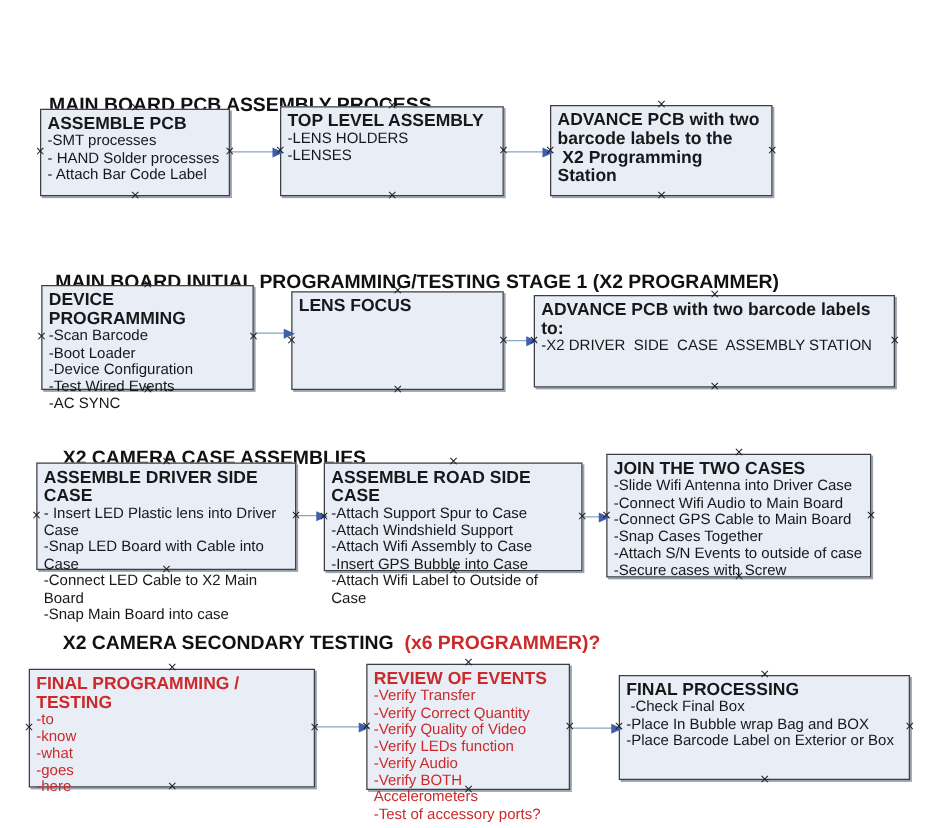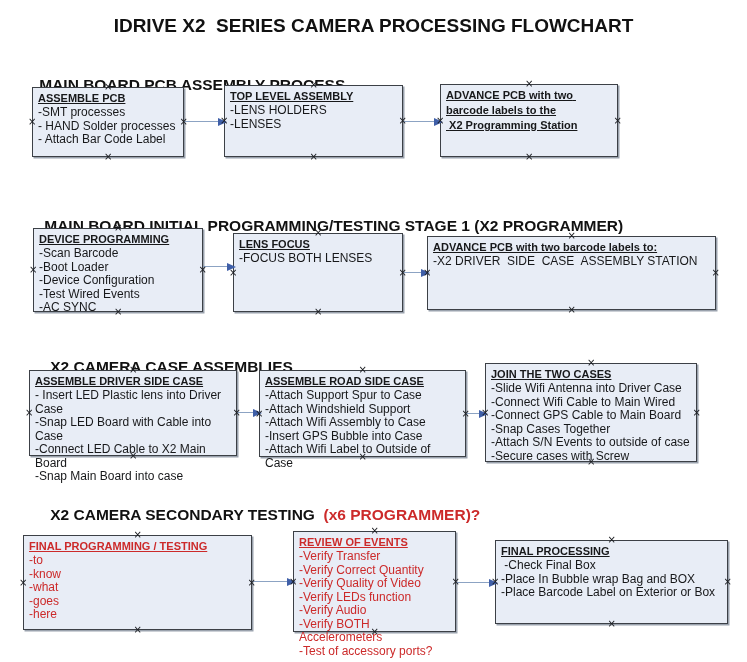--- a/index.html
+++ b/index.html
@@ -37,24 +37,23 @@
   .fbox{
     position:absolute;
     background:var(--box-fill);
     border:1.5px solid var(--box-border);
     box-shadow:1.5px 1.5px 0 0 var(--box-shadow);
     padding:3px 5px 2px 5px;
     box-sizing:border-box;
     overflow:visible;
   }
   .fbox-title{
-    font-size:11px;font-weight:bold;
+    font-size:14px;font-weight:bold;
     line-height:15px;
     white-space:pre-wrap;
-    text-decoration:underline;
   }
   .box-line{
     font-size:12px;
     line-height:13.5px;
     white-space:pre-wrap;
   }
   .red .fbox-title,.red .box-line{color:var(--red);}
   .anchor{
     position:absolute;
     font-size:10px;line-height:8px;
@@ -81,21 +80,20 @@
     border-left:9px solid var(--arrow-head);
     border-top:4px solid transparent;
     border-bottom:4px solid transparent;
   }
 </style>
 </head>
 <body>
 
 <div class="canvas">
 
-  <div class="page-title">IDRIVE X2  SERIES CAMERA PROCESSING FLOWCHART</div>
 
   <div class="heading" style="left:22px;top:58px;">
     <span>MAIN BOARD PCB ASSEMBLY PROCESS</span><span class="red-part"></span>
   </div>
   <div class="heading" style="left:27px;top:199px;text-align:right;">
     <span>MAIN BOARD INITIAL PROGRAMMING/TESTING STAGE 1 (X2 PROGRAMMER)</span><span class="red-part"></span>
   </div>
   <div class="heading" style="left:33px;top:340px;">
     <span>X2 CAMERA CASE ASSEMBLIES</span><span class="red-part"></span>
   </div>
@@ -146,21 +144,20 @@
         <div class="box-line">-AC SYNC</div>
       </div>
   <span class="anchor a-t">×</span>
       <span class="anchor a-r">×</span>
       <span class="anchor a-b">×</span>
       <span class="anchor a-l">×</span>
     </div>
   <div class="fbox" style="left:233px;top:233px;width:170px;height:79px;">
     <div class="fbox-title">LENS FOCUS</div>
     <div>
-        <div class="box-line">-FOCUS BOTH LENSES</div>
       </div>
   <span class="anchor a-t">×</span>
       <span class="anchor a-r">×</span>
       <span class="anchor a-b">×</span>
       <span class="anchor a-l">×</span>
     </div>
   <div class="fbox" style="left:427px;top:236px;width:289px;height:74px;">
     <div class="fbox-title">ADVANCE PCB with two barcode labels to:</div>
     <div>
         <div class="box-line">-X2 DRIVER  SIDE  CASE  ASSEMBLY STATION</div>
@@ -195,21 +192,21 @@
       </div>
   <span class="anchor a-t">×</span>
       <span class="anchor a-r">×</span>
       <span class="anchor a-b">×</span>
       <span class="anchor a-l">×</span>
     </div>
   <div class="fbox" style="left:485px;top:363px;width:212px;height:99px;">
     <div class="fbox-title">JOIN THE TWO CASES</div>
     <div>
         <div class="box-line">-Slide Wifi Antenna into Driver Case</div>
-        <div class="box-line">-Connect Wifi Cable to Main Wired</div>
+        <div class="box-line">-Connect Wifi Audio to Main Board</div>
         <div class="box-line">-Connect GPS Cable to Main Board</div>
         <div class="box-line">-Snap Cases Together</div>
         <div class="box-line">-Attach S/N Events to outside of case</div>
         <div class="box-line">-Secure cases with Screw</div>
       </div>
   <span class="anchor a-t">×</span>
       <span class="anchor a-r">×</span>
       <span class="anchor a-b">×</span>
       <span class="anchor a-l">×</span>
     </div>

